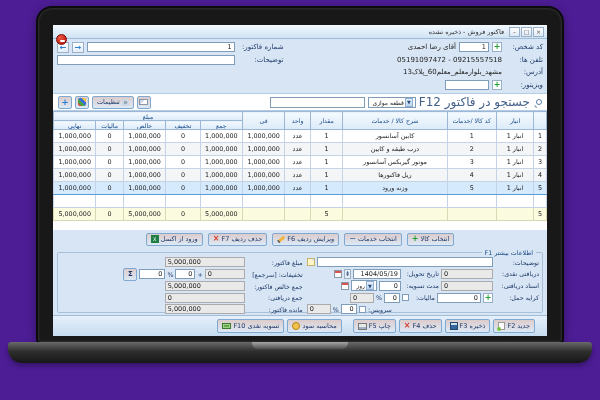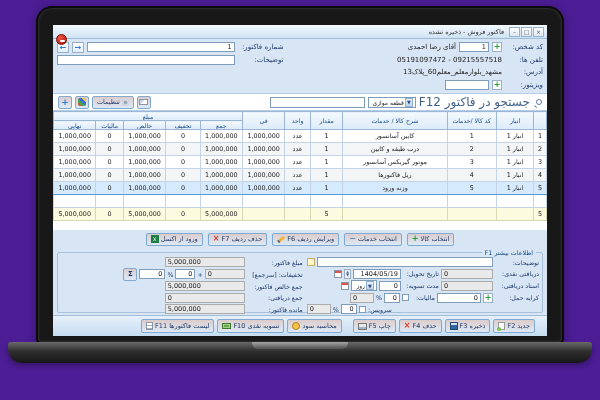--- a/index.html
+++ b/index.html
@@ -469,24 +469,20 @@
           <span class="ico ico-print"></span>
           </span>
         <span class="btn gap8">
           <span>محاسبه سود</span>
           <span class="ico ico-profit"></span>
           </span>
         <span class="btn">
           <span>تسویه نقدی F10</span>
           <span class="ico ico-cash"></span>
           </span>
-        <span class="btn">
-          <span>لیست فاکتورها F11</span>
-          <span class="ico ico-list"></span>
-          </span>
 
       </div>
 
     </div>
   </div>
   <div class="base">
     <div class="notch"></div>
   </div>
 </div>
 

